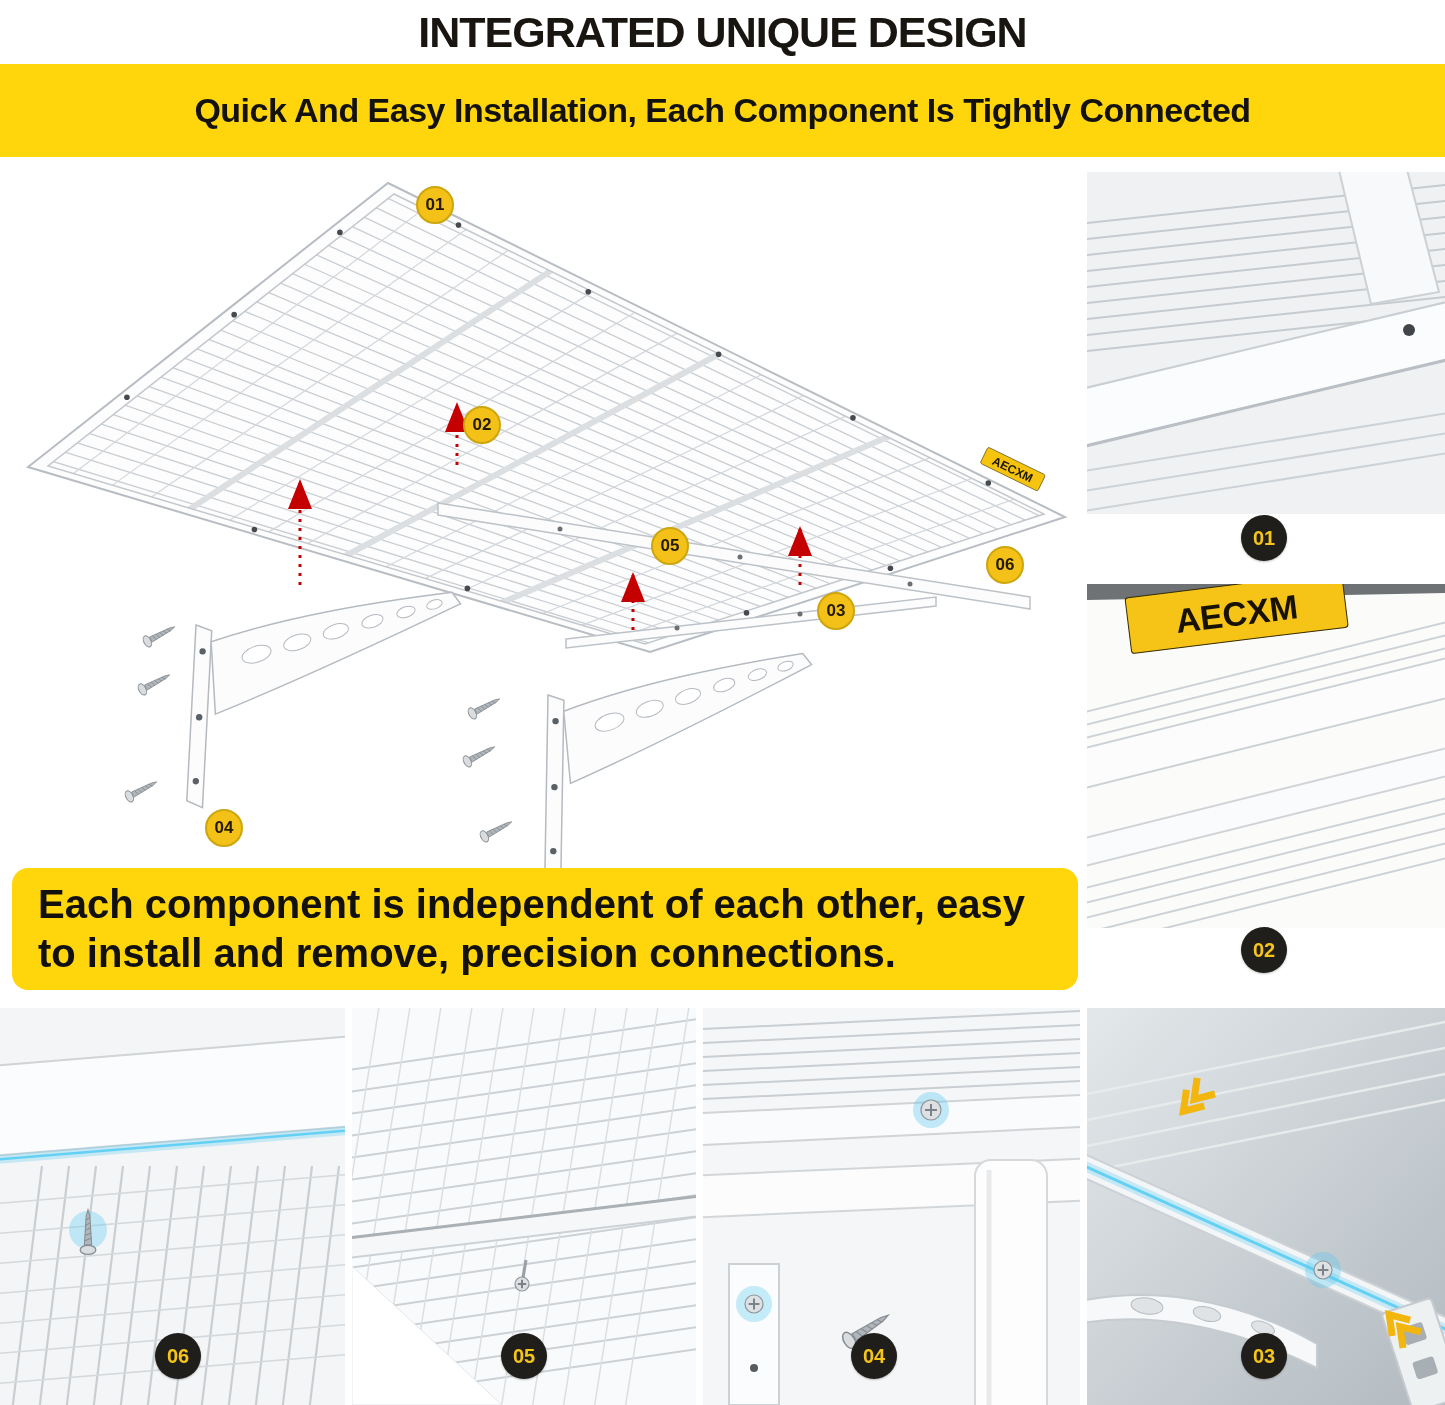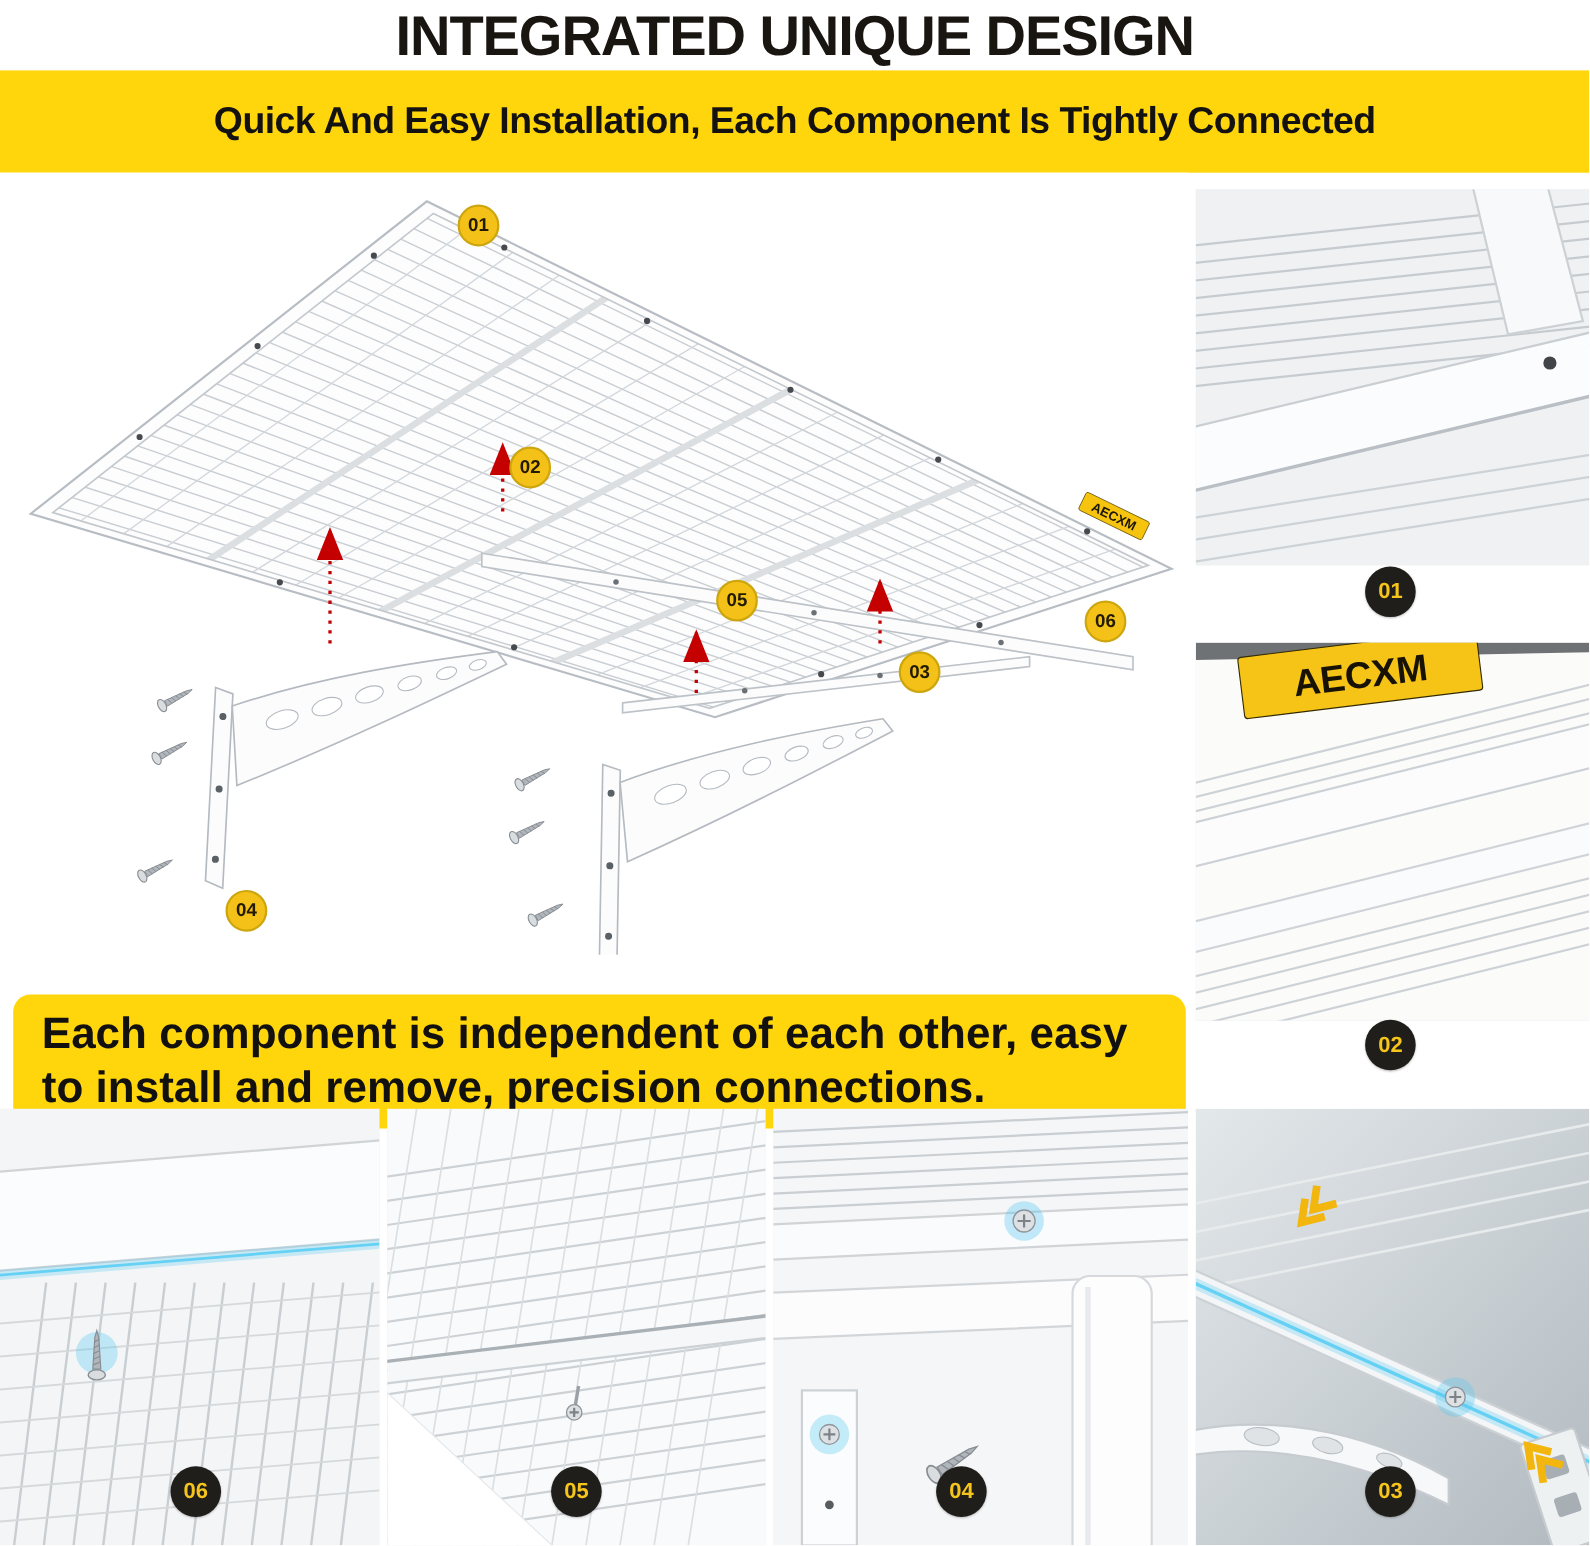--- a/index.html
+++ b/index.html
@@ -2,29 +2,29 @@
 <html><head>
 <meta charset="utf-8">
 <style>
   * { margin:0; padding:0; box-sizing:border-box; }
   html,body { width:1445px; height:1405px; }
   body { font-family:"Liberation Sans", sans-serif; background:#ffffff; }
   .page { position:relative; width:1445px; height:1405px; overflow:hidden; background:#ffffff; }
 
   .title-row { position:absolute; left:0; top:0; width:1445px; height:64px;
     display:flex; align-items:center; justify-content:center; background:#fff; }
-  .title-row h1 { font-size:51px; font-weight:bold; color:#191511; letter-spacing:-1px; white-space:nowrap; }
+  .title-row h1 { font-size:43px; font-weight:bold; color:#191511; letter-spacing:-1px; white-space:nowrap; }
 
   .banner { position:absolute; left:0; top:64px; width:1445px; height:93px; background:#ffd60b;
     display:flex; align-items:center; justify-content:center; }
   .banner span { font-size:34px; font-weight:bold; color:#141210; letter-spacing:-0.5px; white-space:nowrap; }
 
   .diagram { position:absolute; left:0; top:157px; width:1080px; height:711px; background:#fff; }
 
-  .note { position:absolute; left:12px; top:904px; width:1066px; height:122px; background:#ffd60b;
+  .note { position:absolute; left:12px; top:868px; width:1066px; height:122px; background:#ffd60b;
     border-radius:16px; display:flex; align-items:center; padding:0 26px; }
   .note span { font-size:40px; font-weight:bold; color:#121110; line-height:1.22; }
 
   .tile { position:absolute; overflow:hidden; background:#eef0f1; }
   .tile svg { display:block; width:100%; height:100%; }
   .t-r1 { left:1087px; top:172px;  width:358px; height:342px; }
   .t-r2 { left:1087px; top:584px;  width:358px; height:344px; }
   .t-r3 { left:1087px; top:1008px; width:358px; height:397px; }
   .t-b1 { left:0px;    top:1008px; width:345px; height:397px; }
   .t-b2 { left:352px;  top:1008px; width:344px; height:397px; }

